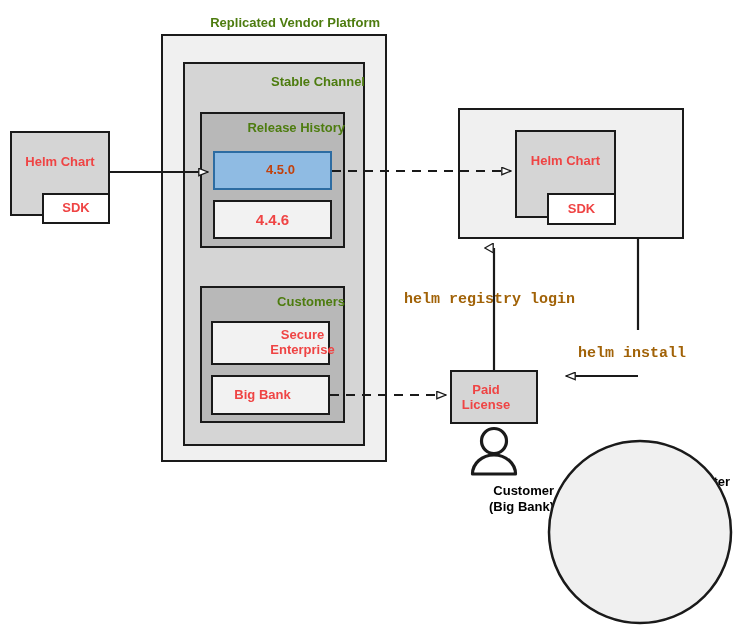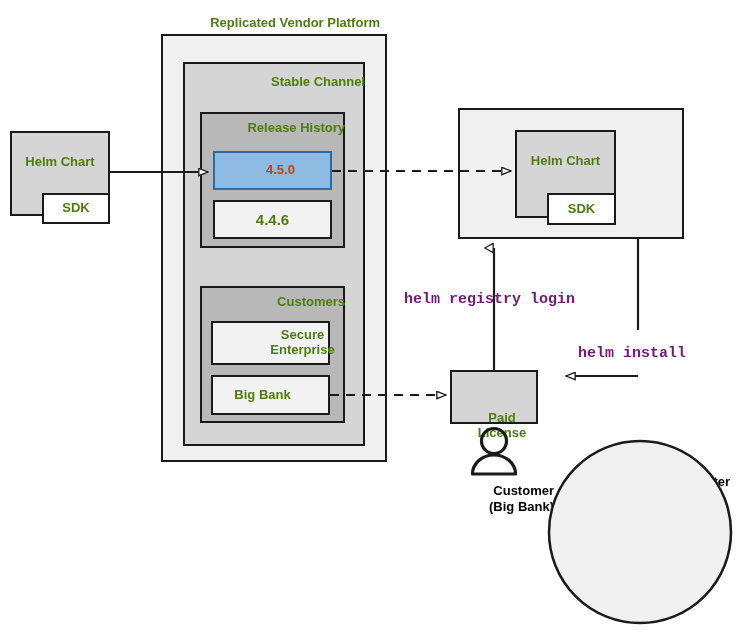--- a/index.html
+++ b/index.html
@@ -16,21 +16,21 @@
   }
   #diagram-root {
     position: absolute;
     left: 0; top: 0;
     width: 747px;
     height: 634px;
   }
   .node-label {
     position: absolute;
     font-weight: bold;
-    color: #4d7c0f;
+    color: #ef4444;
     text-align: center;
     line-height: 1.15;
     white-space: pre-line;
     display: flex;
     align-items: center;
     justify-content: center;
   }
   .box {
     position: absolute;
     box-sizing: border-box;
@@ -43,21 +43,21 @@
     color: #4d7c0f;
     text-align: right;
     width: 100%;
     left: 0;
   }
   .cmd-label {
     position: absolute;
     font-family: "Liberation Mono", "DejaVu Sans Mono", monospace;
     font-weight: bold;
     font-size: 15px;
-    color: #701a75;
+    color: #a16207;
     white-space: nowrap;
   }
   .plain-label {
     position: absolute;
     font-weight: bold;
     font-size: 13px;
     color: #000000;
     text-align: right;
     line-height: 1.25;
     white-space: pre-line;
@@ -107,21 +107,21 @@
   <div class="node-label" style="left:42px; top:193px; width:68px; height:31px; font-size:13px;">SDK</div>
 
   <div class="box" style="left:458px; top:108px; width:226px; height:131px; background:#f0f0f0;"></div>
 
   <div class="box" style="left:515px; top:130px; width:101px; height:88px; background:#d5d5d5;"></div>
   <div class="node-label" style="left:515px; top:130px; width:101px; height:63px; font-size:13px;">Helm Chart</div>
   <div class="box" style="left:547px; top:193px; width:69px; height:32px; background:#ffffff;"></div>
   <div class="node-label" style="left:547px; top:193px; width:69px; height:32px; font-size:13px;">SDK</div>
 
   <div class="box" style="left:450px; top:370px; width:88px; height:54px; background:#d5d5d5;"></div>
-  <div class="node-label" style="left:458px; top:370px; width:88px; height:56px; font-size:13px;margin-top:28px;">Paid
+  <div class="node-label" style="left:442px; top:370px; width:88px; height:56px; font-size:13px;">Paid
 License</div>
 
   <div class="plain-label" style="left:434px; top:483px; width:120px; font-size:13px;">Customer
 (Big Bank)</div>
 
   <div class="plain-label" style="left:550px; top:474px; width:180px; font-size:13px;">Kubernetes Cluster</div>
 
   <div class="box" style="left:568px; top:504px; width:144px; height:30px; background:#ffffff;"></div>
   <div class="node-label" style="left:568px; top:504px; width:144px; height:30px; font-size:13px;">SDK</div>
 

